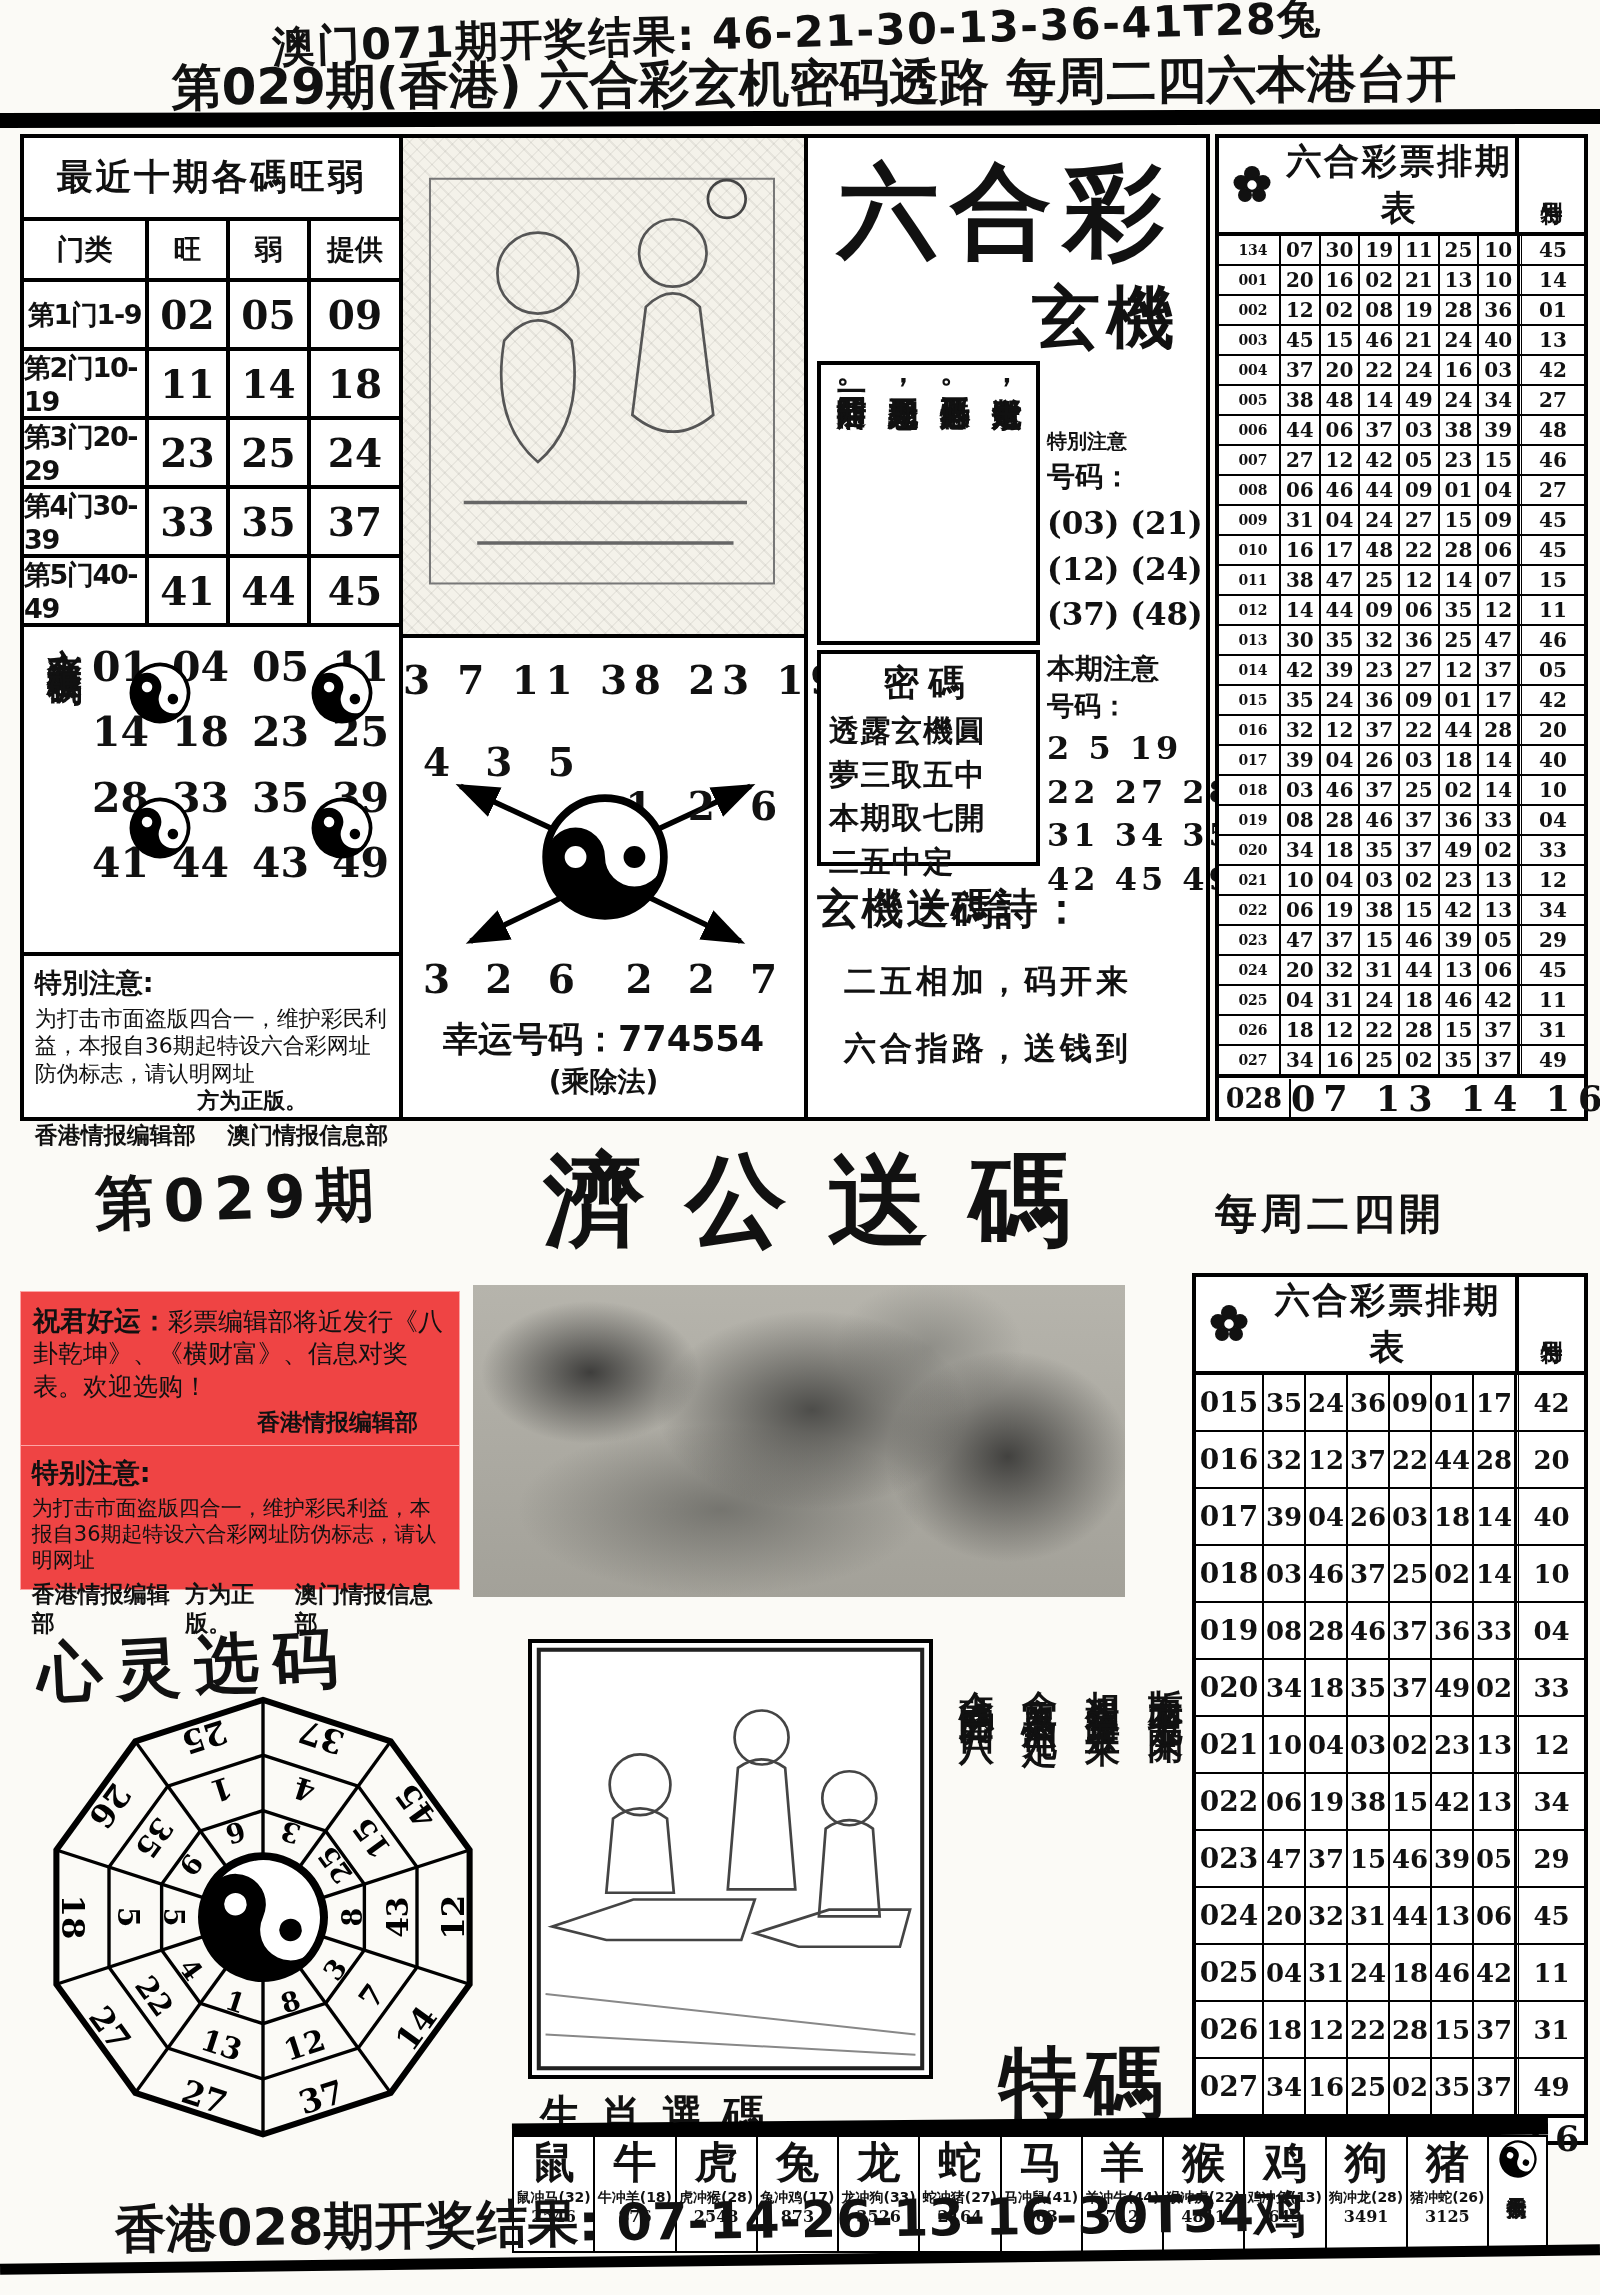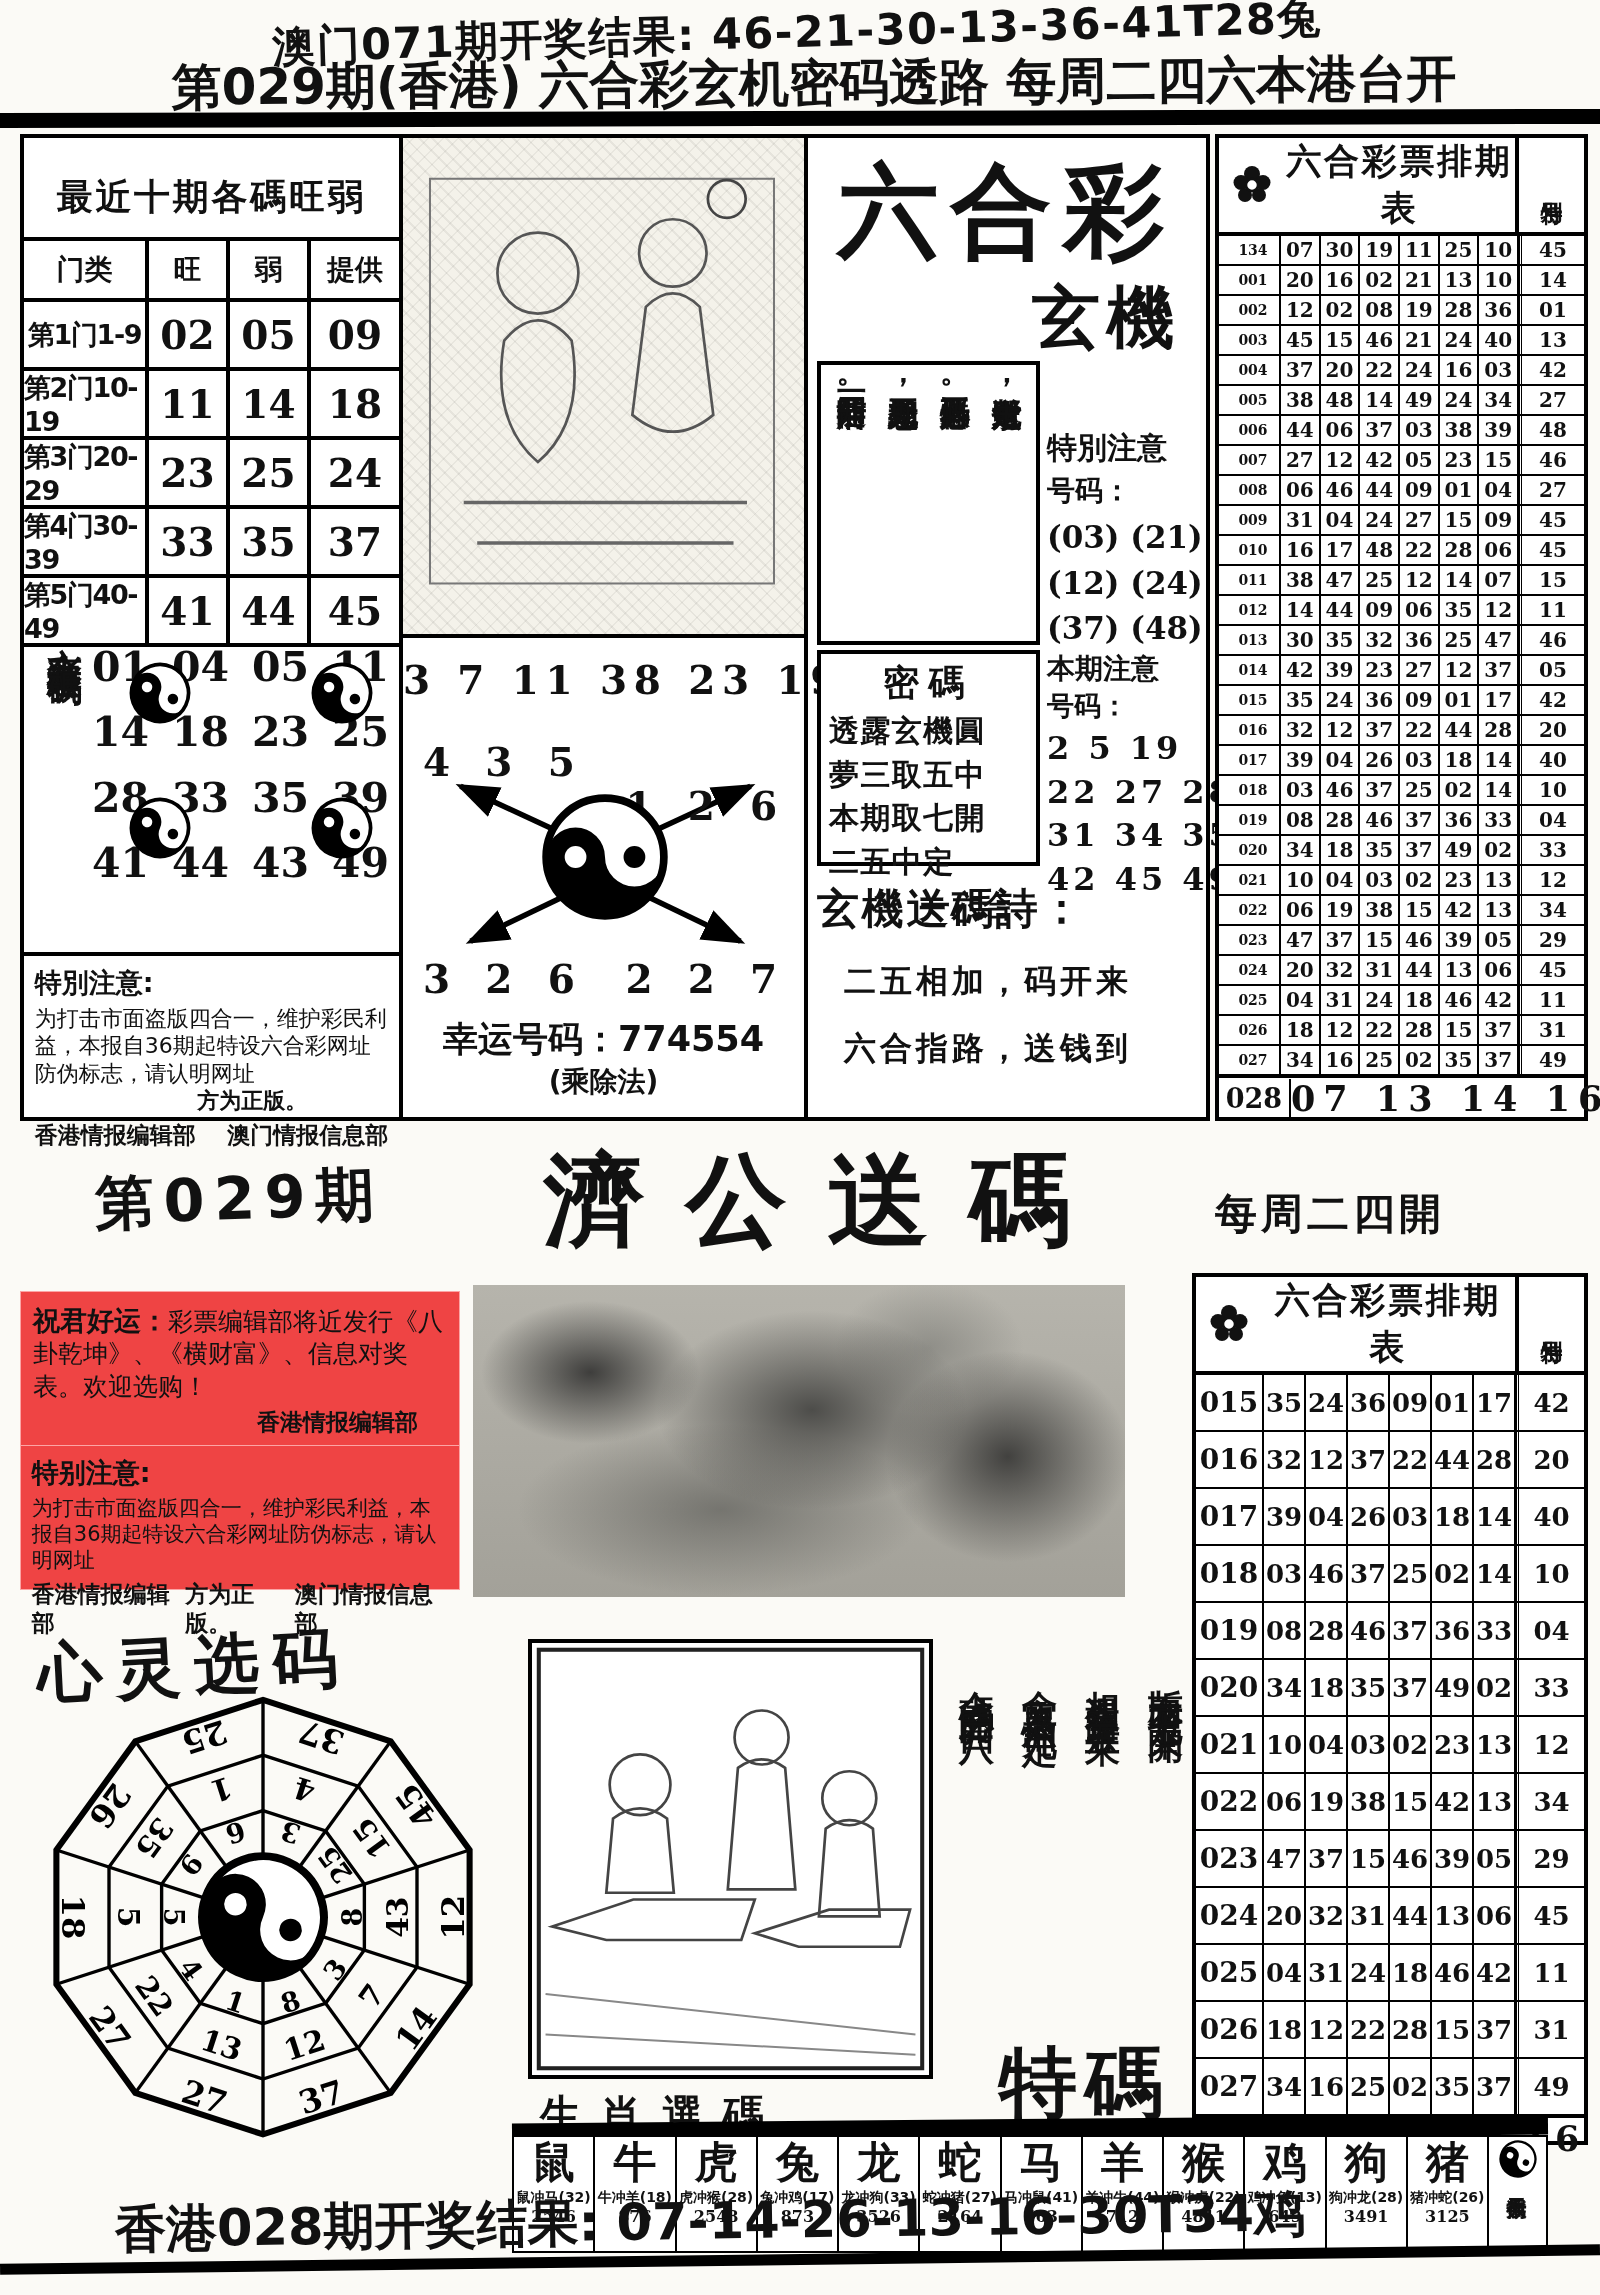--- a/index.html
+++ b/index.html
@@ -14,21 +14,21 @@
   #top-line2{left:41px;top:50px;width:1546px;font-size:50px;font-weight:bold;text-align:center;
     transform:rotate(-0.4deg);white-space:nowrap;}
   #top-bar{left:0;top:111px;width:1600px;height:15px;background:#000;transform:rotate(-0.15deg);}
   
   #page1{left:20px;top:134px;width:1190px;height:987px;border:4.7px solid #000;box-sizing:border-box;background:#fff;}
   .col{position:absolute;top:0;height:100%;box-sizing:border-box;}
   #col1{left:0;width:379px;border-right:4.7px solid #000;}
   #col2{left:379px;width:405px;border-right:4.7px solid #000;}
   #col3{left:785px;width:396px;}
   
-  #hotweak{position:absolute;left:0;top:0;width:100%;margin-top:20px;}
+  #hotweak{position:absolute;left:0;top:0;width:100%;}
   #hotweak .title{font-size:36px;font-weight:bold;text-align:center;padding:15px 0;border-bottom:4.7px solid #000;letter-spacing:2.7px;}
   .hwrow{display:grid;grid-template-columns:125px 81px 81px 1fr;border-bottom:4px solid #000;}
   .hwrow>div{border-right:4px solid #000;display:flex;align-items:center;justify-content:center;}
   .hwrow>div:last-child{border-right:none;}
   .hwhead>div{font-size:28px;font-weight:bold;padding:9.5px 0;}
   .hwdata>div{height:65px;}
   .hwcat{font-size:27px;font-weight:bold;letter-spacing:-1.4px;}
   .hwnum{font-size:39px;font-family:"DejaVu Serif",serif;font-weight:bold;}
   
   #luckybox{position:absolute;left:0;top:475px;width:100%;height:343px;border-bottom:4.7px solid #000;box-sizing:border-box;}
@@ -55,21 +55,21 @@
   .cornnum{position:absolute;font-size:39px;font-family:"DejaVu Serif",serif;font-weight:bold;letter-spacing:10.8px;white-space:nowrap;}
   #luckyline{position:absolute;left:0;top:378px;width:100%;text-align:center;font-size:35px;font-weight:bold;}
   #method{position:absolute;left:0;top:425px;width:100%;text-align:center;font-size:28px;font-weight:bold;}
   
   #mark6-title{position:absolute;left:0;top:6.8px;width:100%;text-align:center;font-size:101px;font-weight:bold;letter-spacing:12px;}
   #xuanji{position:absolute;left:223px;top:135px;font-size:68px;font-weight:bold;letter-spacing:6.8px;}
   #poem1{position:absolute;left:8px;top:223px;width:223px;height:284px;border:4.7px solid #000;box-sizing:border-box;
     display:flex;flex-direction:row-reverse;justify-content:space-around;padding:9.5px 4px;background:#fff;}
   #poem1 .vcol{font-size:30px;}
   #specnote{position:absolute;left:238px;top:290px;width:150px;height:263px;font-weight:bold;}
-  #specnote .t{font-size:30px;}
+  #specnote .t{font-size:20px;}
   #specnote .l{font-size:28px;margin-top:2.7px;}
   #specnote .p{font-size:31px;font-family:"DejaVu Serif",serif;margin-top:9.5px;white-space:nowrap;}
   #secret{position:absolute;left:8px;top:512px;width:223px;height:216px;border:4.7px solid #000;box-sizing:border-box;padding:5.4px 8px;background:#fff;}
   #secret .t{text-align:center;font-size:36px;font-weight:bold;letter-spacing:9.5px;}
   #secret .sline{font-size:30px;font-weight:bold;margin-top:2.7px;letter-spacing:1.4px;}
   #secret .sline.last{text-align:right;padding-right:13.5px;}
   #attn{position:absolute;left:238px;top:512px;width:150px;height:216px;font-weight:bold;}
   #attn .t{font-size:28px;}
   #attn .l{font-size:27px;}
   #attn .n{font-size:32px;font-family:"DejaVu Serif",serif;margin-top:5.4px;white-space:nowrap;letter-spacing:4px;}

